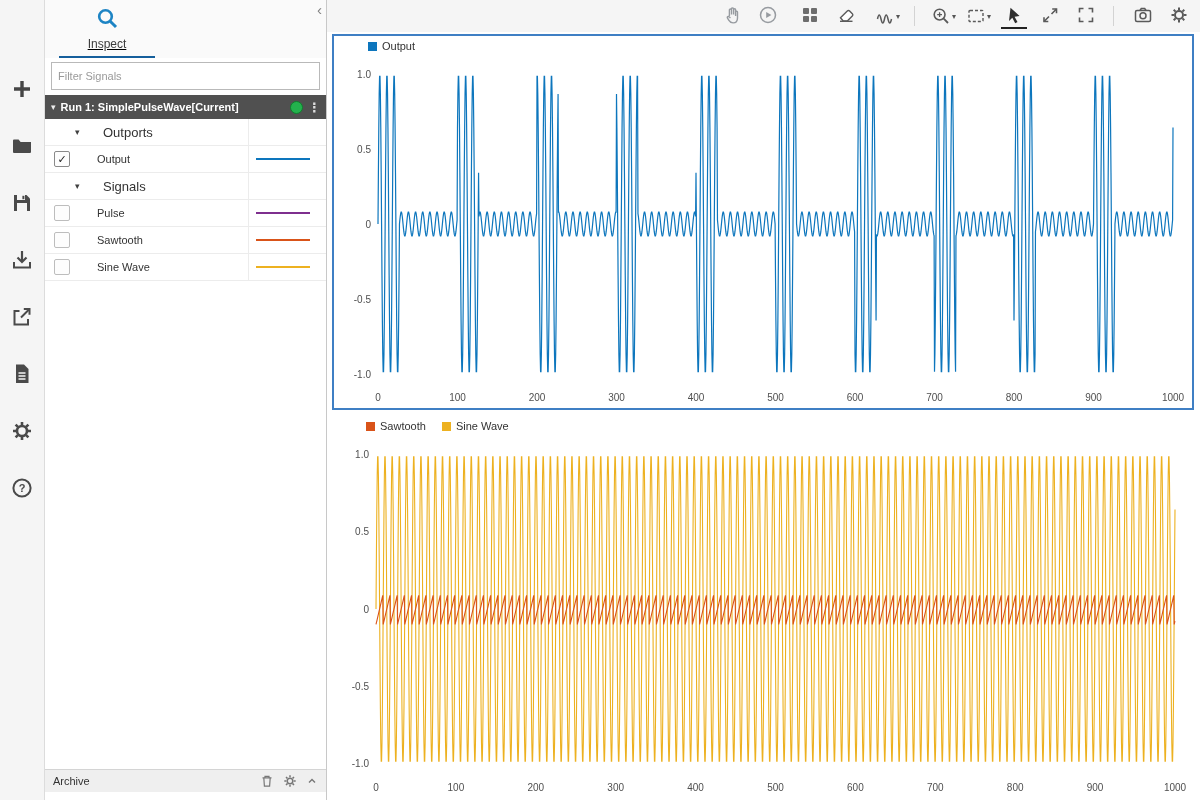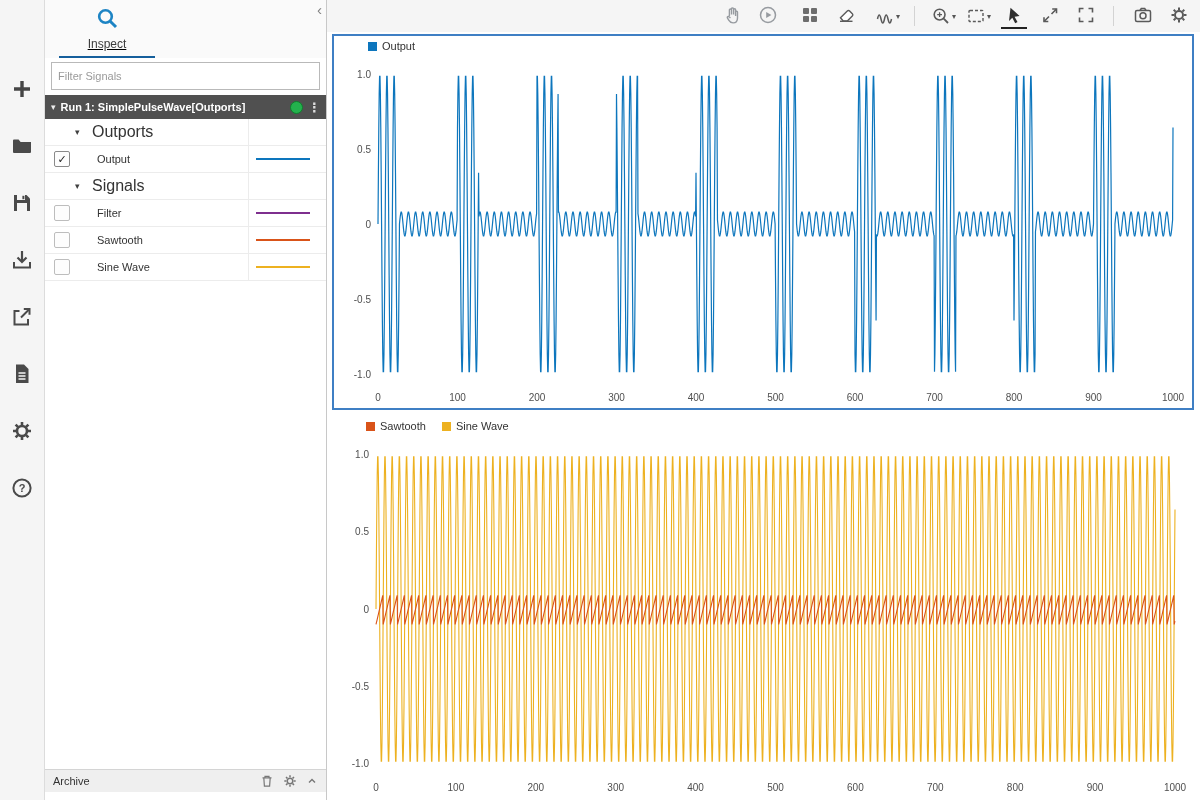--- a/index.html
+++ b/index.html
@@ -34,21 +34,21 @@
   .run-row{height:24px;background:#505050;color:#fff;display:flex;align-items:center;
     font-size:11px;font-weight:bold;cursor:pointer;}
   .run-row .tri{margin:0 5px 0 6px;font-size:9px;color:#eee;}
   .run-row .run-label{flex:1;white-space:nowrap;overflow:hidden;text-overflow:ellipsis;}
   .run-dot{width:11px;height:11px;border-radius:50%;margin:0 5px 0 6px;border:1.5px solid #0d authoritative;}
   .run-dot{border:1.5px solid #0e7e2c;}
   .run-menu{color:#ddd;font-size:13px;margin-right:5px;cursor:pointer;}
 
   .group-row{display:flex;align-items:center;height:26px;border-bottom:1px solid #ececec;cursor:pointer;}
   .group-row .tri{width:12px;margin-left:30px;font-size:9px;color:#3f3f3f;}
-  .group-label{flex:1;font-size:16px;color:#333;margin-left:5px;}
+  .group-label{flex:1;font-size:13px;color:#333;margin-left:16px;}
   .line-col{width:78px;box-sizing:border-box;align-self:stretch;border-left:1px solid #ececec;
     display:flex;align-items:center;}
   .sig-row{display:flex;align-items:center;height:26px;border-bottom:1px solid #ececec;cursor:pointer;}
   .cb-cell{width:32px;padding-left:9px;box-sizing:border-box;}
   .cb{width:14px;height:14px;border:1px solid #bdbdbd;background:#fdfdfd;border-radius:2px;
     display:flex;align-items:center;justify-content:center;font-size:11px;color:#1c1c1c;cursor:pointer;}
   .cb.checked{border-color:#8a8a8a;font-weight:bold;}
   .sig-label{flex:1;margin-left:20px;font-size:11px;color:#333;}
   .line-sample{width:54px;border-top:2.4px solid #000;margin-left:7px;}
 
@@ -157,21 +157,21 @@
       </div>
     </div>
 
     <div class="filter-row">
       <input type="text" placeholder="Filter Signals" style="">
     </div>
 
 
     <div class="run-row">
       <span class="tri">▾</span>
-      <span class="run-label">Run 1: SimplePulseWave[Outports]</span>
+      <span class="run-label">Run 1: SimplePulseWave[Current]</span>
       <span class="run-dot" style="background: rgb(35, 177, 77);"></span>
       <span class="run-menu">⋮</span>
     </div>
 
     <div>
         <div class="group-row">
           <span class="tri">▾</span>
           <span class="group-label">Outports</span>
           <div class="line-col"></div>
         </div>
@@ -186,21 +186,21 @@
         </div>
         <div class="group-row">
           <span class="tri">▾</span>
           <span class="group-label">Signals</span>
           <div class="line-col"></div>
         </div>
         <div class="sig-row">
           <div class="cb-cell">
             <span class="cb"></span>
           </div>
-          <span class="sig-label">Filter</span>
+          <span class="sig-label">Pulse</span>
           <div class="line-col">
             <div class="line-sample" style="border-top-color: rgb(126, 47, 142);"></div>
           </div>
         </div>
         <div class="sig-row">
           <div class="cb-cell">
             <span class="cb"></span>
           </div>
           <span class="sig-label">Sawtooth</span>
           <div class="line-col">

